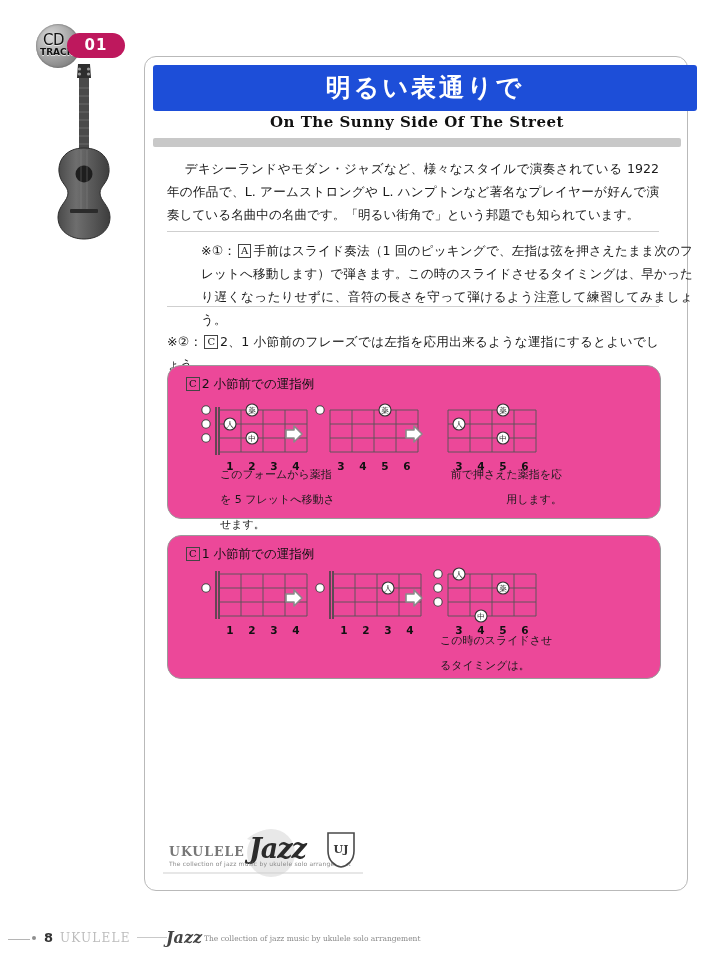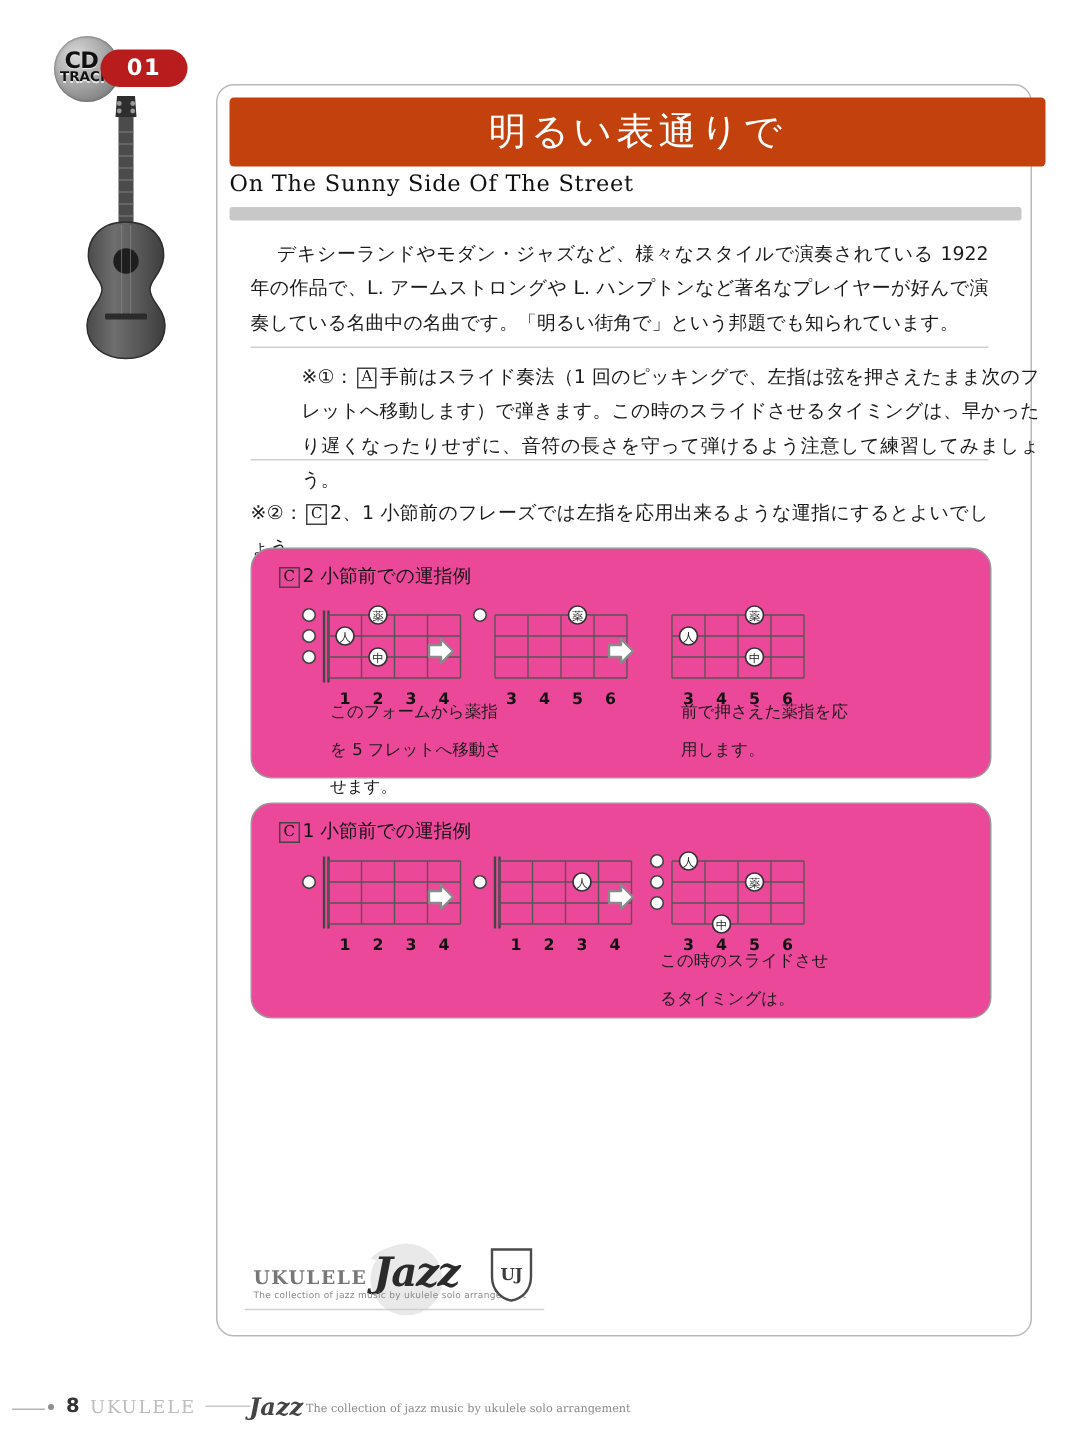--- a/index.html
+++ b/index.html
@@ -14,59 +14,59 @@
 
   
   #cd-badge{position:absolute;left:36px;top:24px;width:92px;height:44px;}
   #cd-badge .disc{
     position:absolute;left:0;top:0;width:44px;height:44px;border-radius:50%;
     background:radial-gradient(circle at 34% 30%,#d9d9d9 0%,#a8a8a8 45%,#8b8b8b 70%,#6e6e6e 100%);
     box-shadow:inset 0 0 2px #555;
   }
   #cd-badge .pill{
     position:absolute;left:31px;top:9px;width:58px;height:25px;border-radius:13px;
-    background:#b91c1c;
+    background:#be185d;
   }
   #cd-badge .pill span{
     position:absolute;left:0;right:0;top:3px;text-align:center;
     color:#fff;font-weight:bold;font-size:15px;letter-spacing:1px;
     font-family:"DejaVu Sans",sans-serif;
   }
   #cd-badge .cd-word{
-    position:absolute;left:7px;top:7px;font-weight:bold;font-size:15px;color:#111;
+    position:absolute;left:7px;top:7px;font-weight:normal;font-size:15px;color:#111;
     letter-spacing:-0.5px;text-shadow:0 1px 0 #e8e8e8;
   }
   #cd-badge .track-word{
     position:absolute;left:4px;top:23px;font-weight:bold;font-size:9px;color:#111;
     letter-spacing:0px;text-shadow:0 1px 0 #e8e8e8;
   }
 
   
   #uke{position:absolute;left:52px;top:62px;width:64px;height:180px;}
 
   
   #panel{
     position:absolute;left:144px;top:56px;width:544px;height:835px;
     border:1px solid #b9b9b9;border-radius:12px;background:#fff;
     box-sizing:border-box;
   }
 
   
   #title-bar{
     position:absolute;left:8px;top:8px;width:544px;height:46px;
-    background:#c2410c;border-radius:3px;
+    background:#1d4ed8;border-radius:3px;font-weight:bold;
   }
   #title-bar .t{
     color:#fff;font-size:25px;letter-spacing:3px;text-align:center;line-height:46px;
     font-family:"DejaVu Sans","Liberation Sans",sans-serif;
   }
   #subtitle{
     position:absolute;left:8px;top:56px;width:528px;height:24px;
-    text-align:left;font-size:15px;font-family:"DejaVu Serif","Liberation Serif",serif;
-    color:#111;letter-spacing:0.5px;
+    text-align:center;font-size:15px;font-family:"DejaVu Serif","Liberation Serif",serif;
+    color:#111;letter-spacing:0.5px;font-weight:bold;
   }
   #rule-bar{
     position:absolute;left:8px;top:81px;width:528px;height:9px;background:#c8c8c8;border-radius:2px;
   }
 
   
   .para{
     position:absolute;left:22px;width:492px;
     font-size:12.6px;line-height:23px;color:#1a1a1a;
     text-align:justify;
@@ -284,21 +284,21 @@
             <span>6</span>
           </div>
         </div>
         <div class="arrow" style="left: 116px; top: 58px;"><svg width="20" height="20" viewBox="0 0 20 20">
     <path d="M2 6 L10 6 L10 2 L18 10 L10 18 L10 14 L2 14 Z" fill="#fff" stroke="#8a8a8a" stroke-width="1.6" stroke-linejoin="round"></path>
           </svg></div>
         <div class="arrow" style="left: 236px; top: 58px;"><svg width="20" height="20" viewBox="0 0 20 20">
     <path d="M2 6 L10 6 L10 2 L18 10 L10 18 L10 14 L2 14 Z" fill="#fff" stroke="#8a8a8a" stroke-width="1.6" stroke-linejoin="round"></path>
           </svg></div>
         <div class="cap" style="left: 52px; top: 96px; width: 120px;">このフォームから薬指を 5 フレットへ移動させます。</div>
-        <div class="cap" style="left: 286px; top: 96px; width: 120px;">前で押さえた薬指を応用します。</div>
+        <div class="cap" style="left: 274px; top: 96px; width: 120px; text-align: right;">前で押さえた薬指を応用します。</div>
       </div>
   </div>
 
   <div class="exbox" id="exbox2">
     <div class="hdr"><span class="boxglyph">C</span><span>1 小節前での運指例</span></div>
     <div id="ex2-slot">
         <div class="fret" style="left: 26px; top: 30px;">
           <svg width="122" height="60" viewBox="0 0 122 60">
             <circle cx="12" cy="22" r="4.2" fill="#fff" stroke="#444" stroke-width="1.1"></circle>
             <line x1="22" y1="5" x2="22" y2="53" stroke="#444" stroke-width="1.6"></line>

